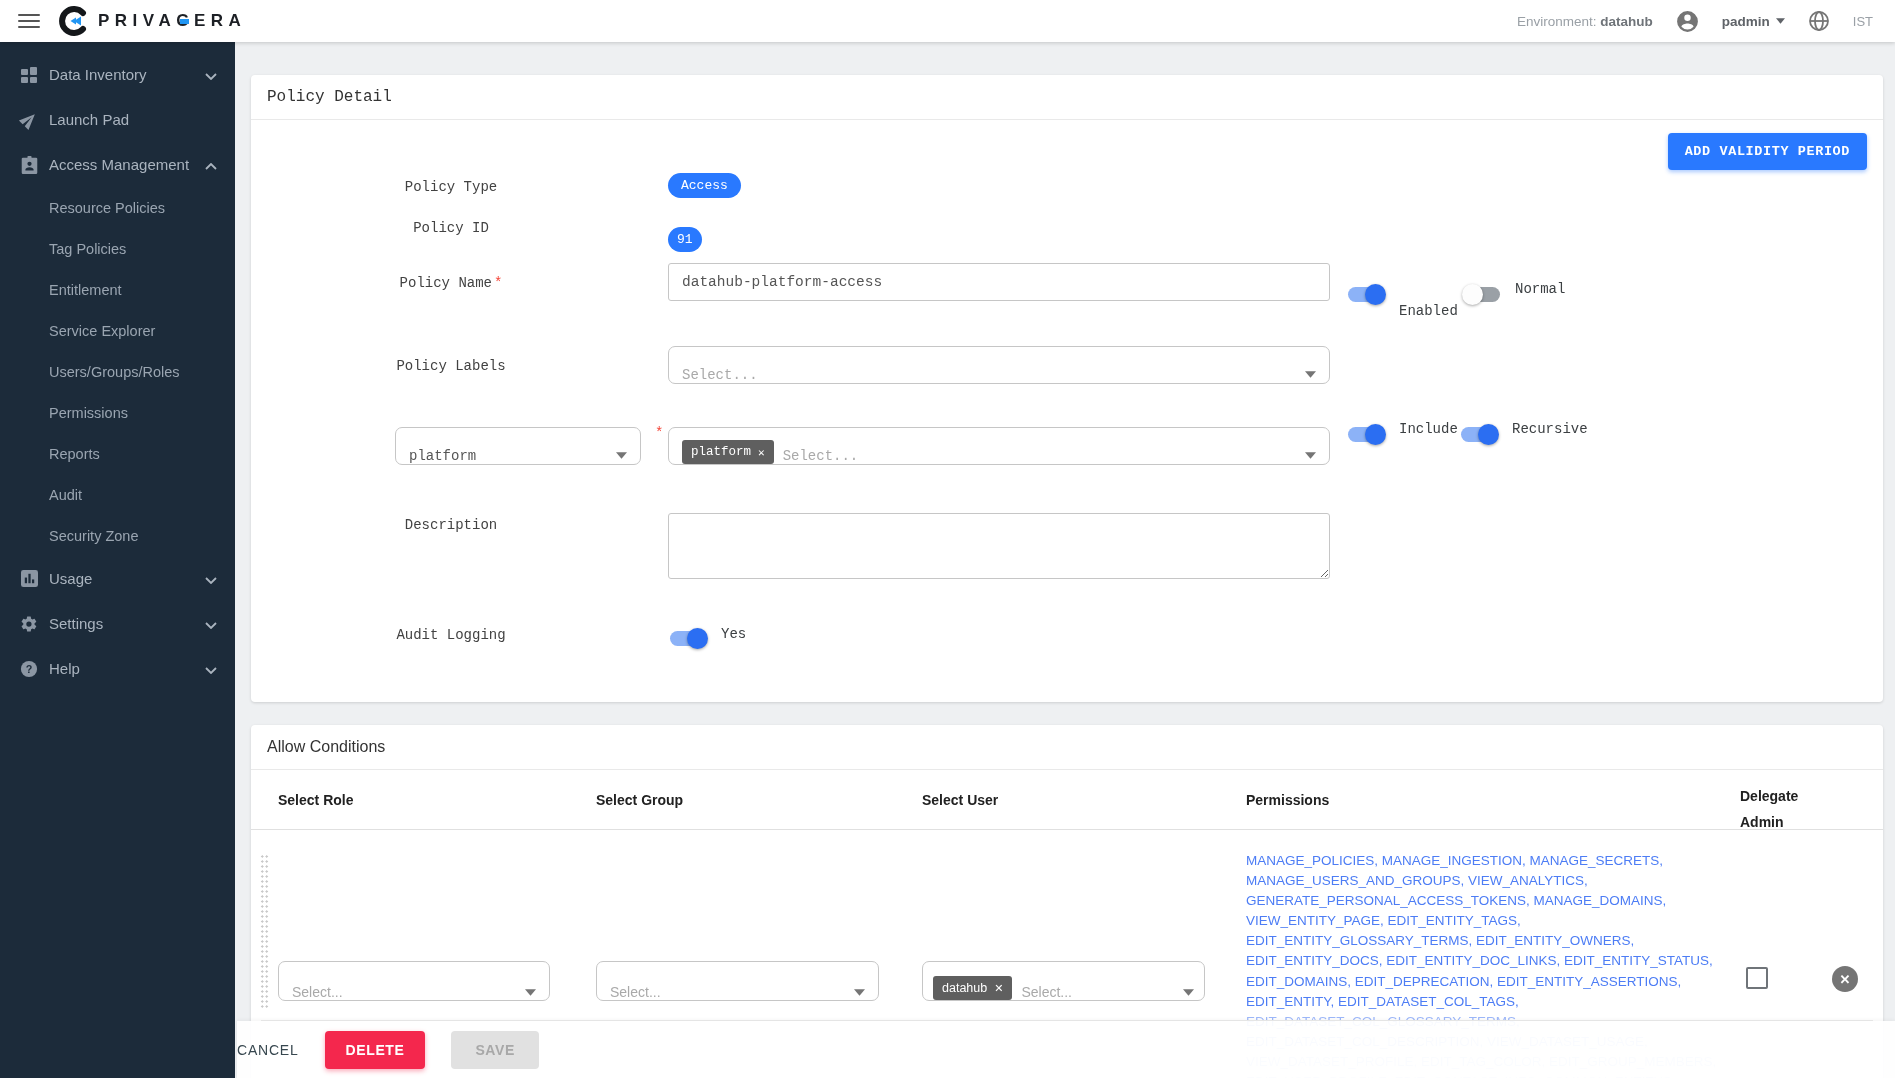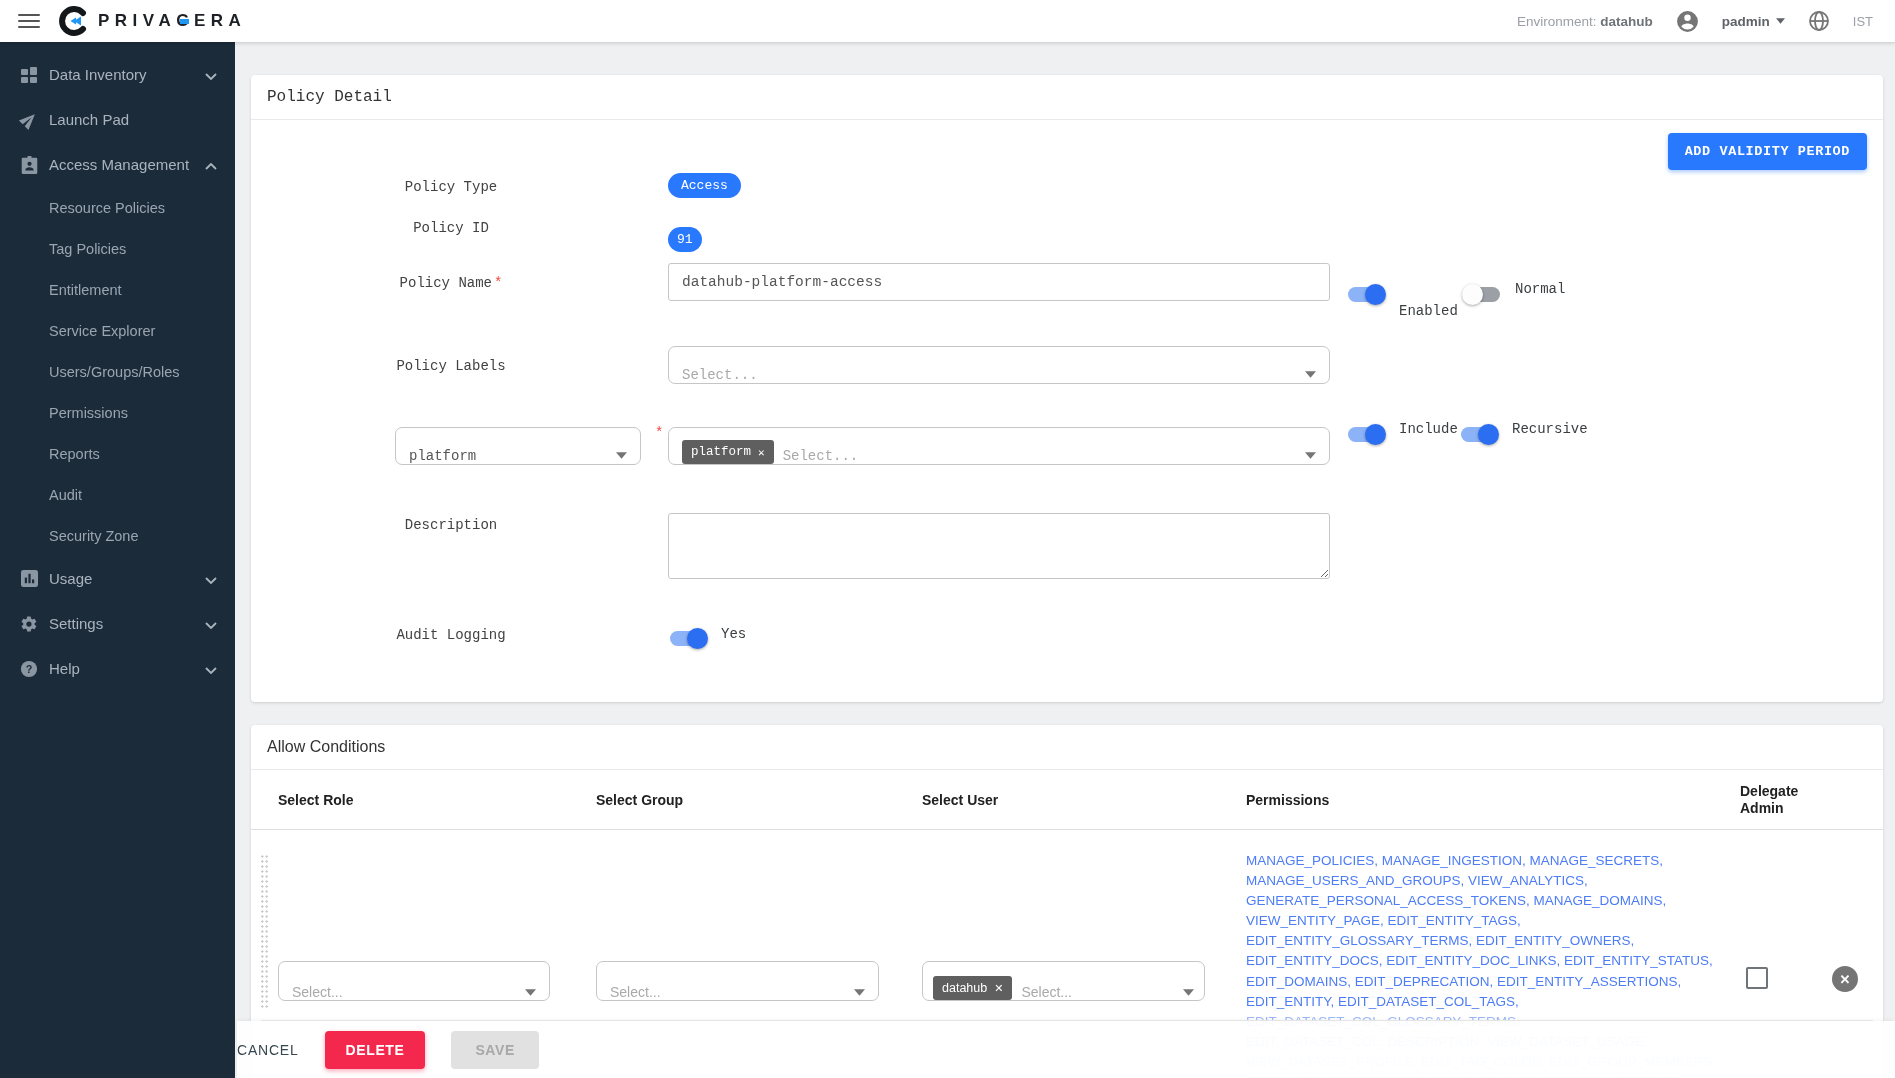--- a/index.html
+++ b/index.html
@@ -333,21 +333,21 @@
     <div class="tog-label" style="left:470px; top:551px;">Yes</div>
   </div>
 
   <div class="card card2">
     <div class="card-head">Allow Conditions</div>
 
     <div class="col-head" style="left:27px; top:67px;">Select Role</div>
     <div class="col-head" style="left:345px; top:67px;">Select Group</div>
     <div class="col-head" style="left:671px; top:67px;">Select User</div>
     <div class="col-head" style="left:995px; top:67px;">Permissions</div>
-    <div class="col-head" style="left:1489px; top:58px; width:70px; line-height:17px;">Delegate Admin</div>
+    <div class="col-head" style="left:1489px; top:58px; width:70px; line-height:26px;">Delegate Admin</div>
     <div class="thead-line"></div>
 
     <div class="cond-row">
       <div class="drag-handle"></div>
 
       <div class="sel" style="left:27px; top:131px; width:272px; height:40px;">
         <span class="ph">Select...</span>
         <span class="caret"><svg width="11" height="7" viewBox="0 0 10 6">
               <polygon points="0,0 10,0 5,6" fill="#757575"></polygon>
             </svg></span>

